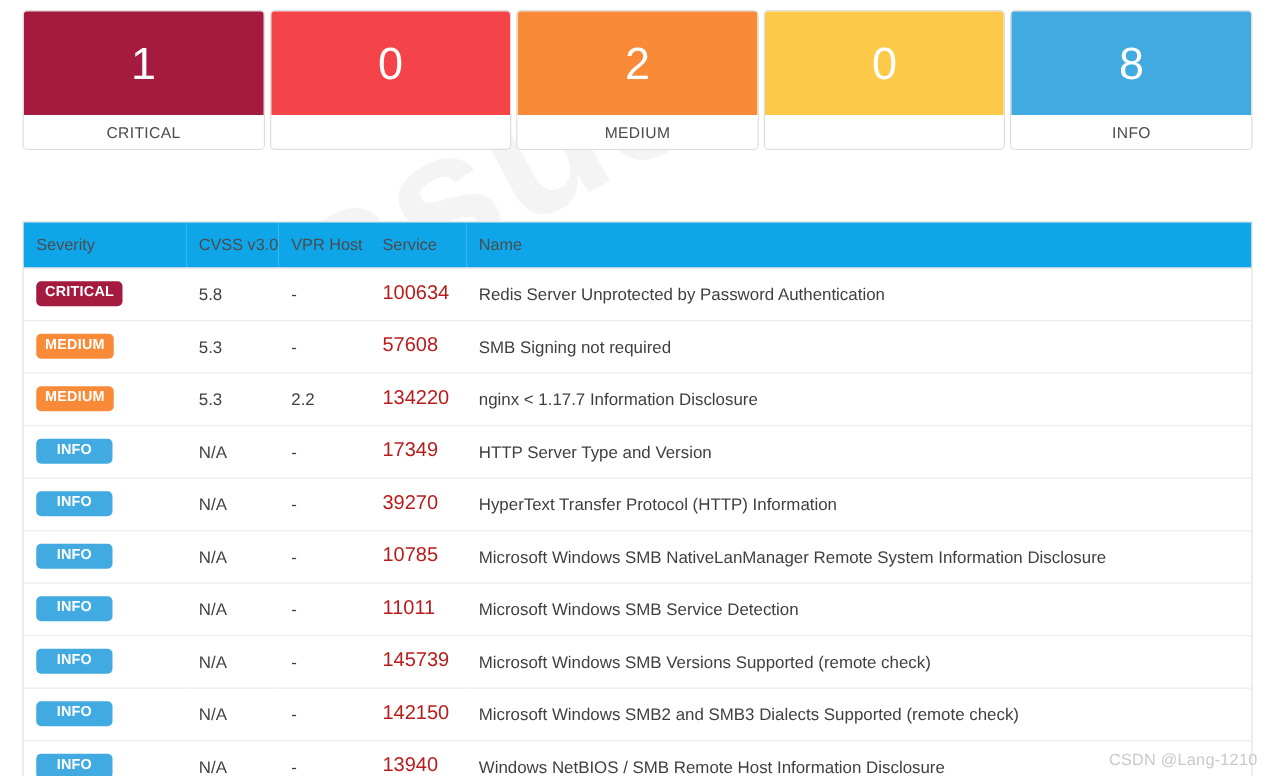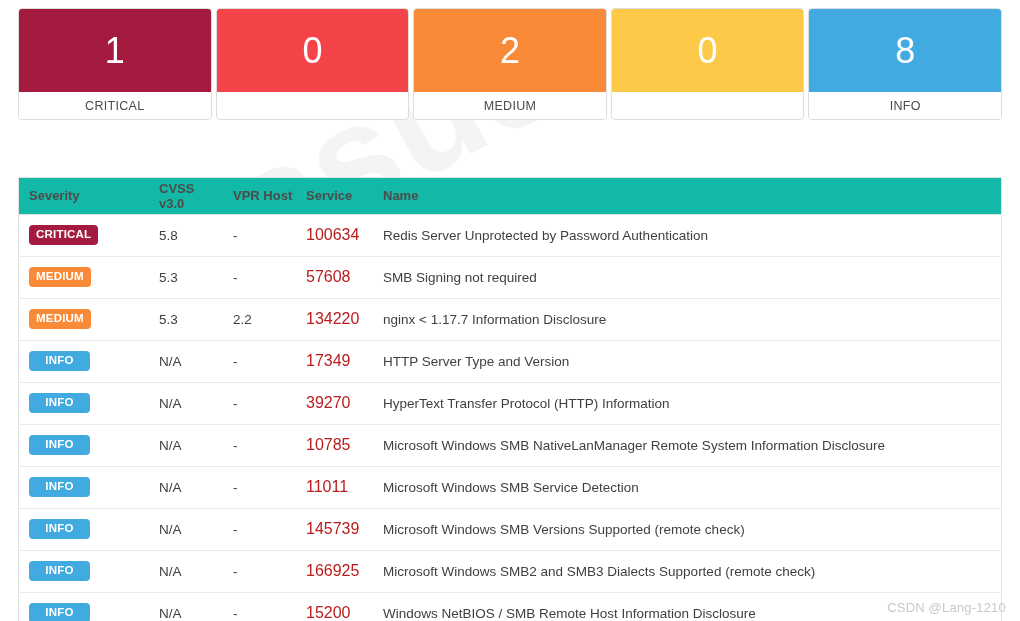--- a/index.html
+++ b/index.html
@@ -74,25 +74,25 @@
     position: absolute;
     left: 18px; top: 177px;
     width: 984px;
     border: 1px solid #e2e2e2;
     border-bottom: none;
     background: #ffffff;
     z-index: 2;
   }
   table.findings { width: 100%; border-collapse: collapse; table-layout: fixed; }
   table.findings thead th {
-    background: #14b8a6;
+    background: #0ea5e9;
     border-bottom: 1px solid #e2e2e2;
     color: #4c4c4c;
     font-size: 13px;
-    font-weight: bold;
+    font-weight: normal;
     text-align: left;
     height: 36px;
     padding: 0 0 0 10px;
     vertical-align: middle;
   }
   table.findings tbody td {
     border-bottom: 1px solid #ececec;
     height: 42px;
     padding: 0 0 0 10px;
     font-size: 13.5px;
@@ -225,28 +225,28 @@
             <td class="col-sev"><span class="badge" style="background: rgb(65, 171, 225);">INFO</span></td>
             <td class="col-cvss">N/A</td>
             <td class="col-vpr">-</td>
             <td class="col-plugin"><a class="plugin-link" href="#">145739</a></td>
             <td class="col-name">Microsoft Windows SMB Versions Supported (remote check)</td>
           </tr>
           <tr>
             <td class="col-sev"><span class="badge" style="background: rgb(65, 171, 225);">INFO</span></td>
             <td class="col-cvss">N/A</td>
             <td class="col-vpr">-</td>
-            <td class="col-plugin"><a class="plugin-link" href="#">166925</a></td>
+            <td class="col-plugin"><a class="plugin-link" href="#">142150</a></td>
             <td class="col-name">Microsoft Windows SMB2 and SMB3 Dialects Supported (remote check)</td>
           </tr>
           <tr>
             <td class="col-sev"><span class="badge" style="background: rgb(65, 171, 225);">INFO</span></td>
             <td class="col-cvss">N/A</td>
             <td class="col-vpr">-</td>
-            <td class="col-plugin"><a class="plugin-link" href="#">15200</a></td>
+            <td class="col-plugin"><a class="plugin-link" href="#">13940</a></td>
             <td class="col-name">Windows NetBIOS / SMB Remote Host Information Disclosure</td>
           </tr>
         </tbody>
     </table>
   </div>
 
   <div class="corner-watermark">CSDN @Lang-1210</div>
 
 </div>
 

